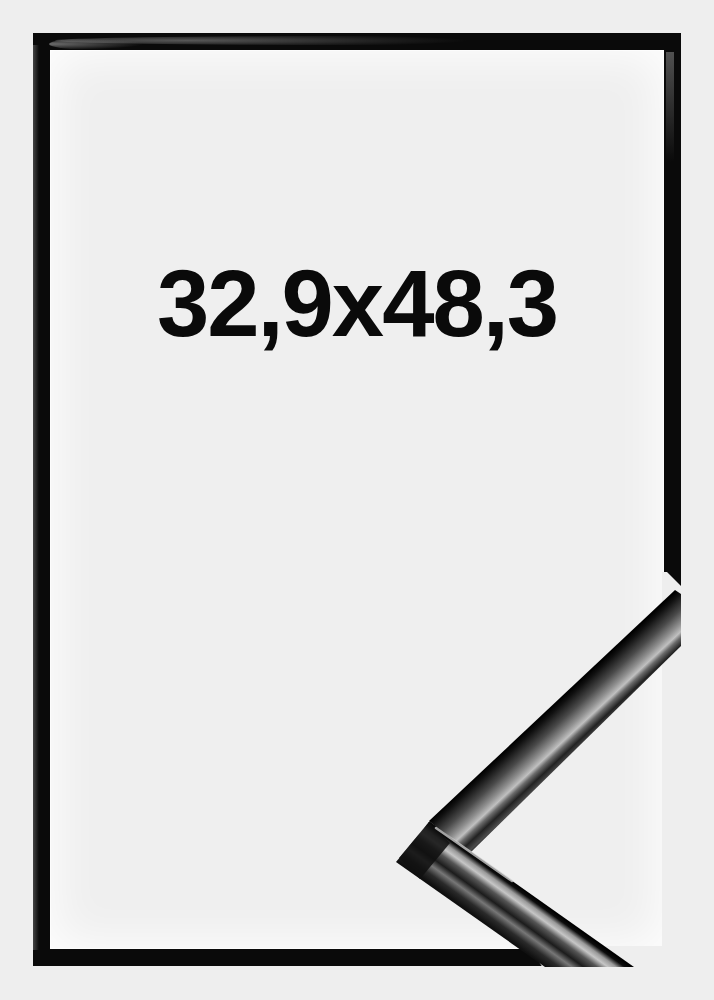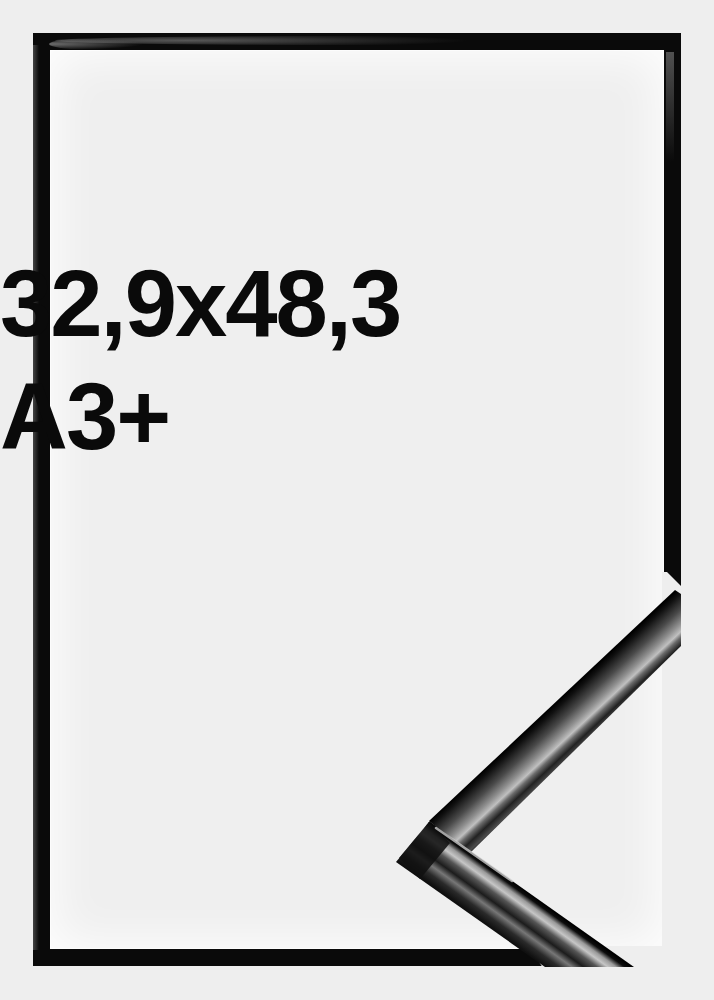--- a/index.html
+++ b/index.html
@@ -58,21 +58,21 @@
     left: 666px; top: 52px;
     width: 8px; height: 110px;
     background: linear-gradient(to bottom, rgba(150,150,150,0.5), rgba(0,0,0,0));
   }
 
   
   .size-text {
     position: absolute;
     left: 0; right: 0;
     top: 248px;
-    text-align: left;
+    text-align: center;
     font-weight: 700;
     font-size: 94px;
     line-height: 1.2;
     letter-spacing: -2px;
     color: #0a0a0a;
   }
 
   
   .detail-svg {
     position: absolute;
@@ -89,21 +89,20 @@
     <div class="interior"></div>
   </div>
 
   <div class="sheen-top"></div>
   <div class="sheen-corner-tl"></div>
   <div class="sheen-left"></div>
   <div class="sheen-right"></div>
 
   <div class="size-text">
     <div>32,9x48,3</div>
-    <div>A3+</div>
   </div>
 
   <svg class="detail-svg" viewBox="0 0 714 1000" xmlns="http://www.w3.org/2000/svg">
     <defs>
       <linearGradient id="gradU" gradientUnits="userSpaceOnUse" x1="560" y1="699" x2="601" y2="743">
         <stop offset="0" stop-color="#000000"></stop>
         <stop offset="0.08" stop-color="#101010"></stop>
         <stop offset="0.28" stop-color="#4a4a4a"></stop>
         <stop offset="0.45" stop-color="#909090"></stop>
         <stop offset="0.55" stop-color="#c0c0c0"></stop>

